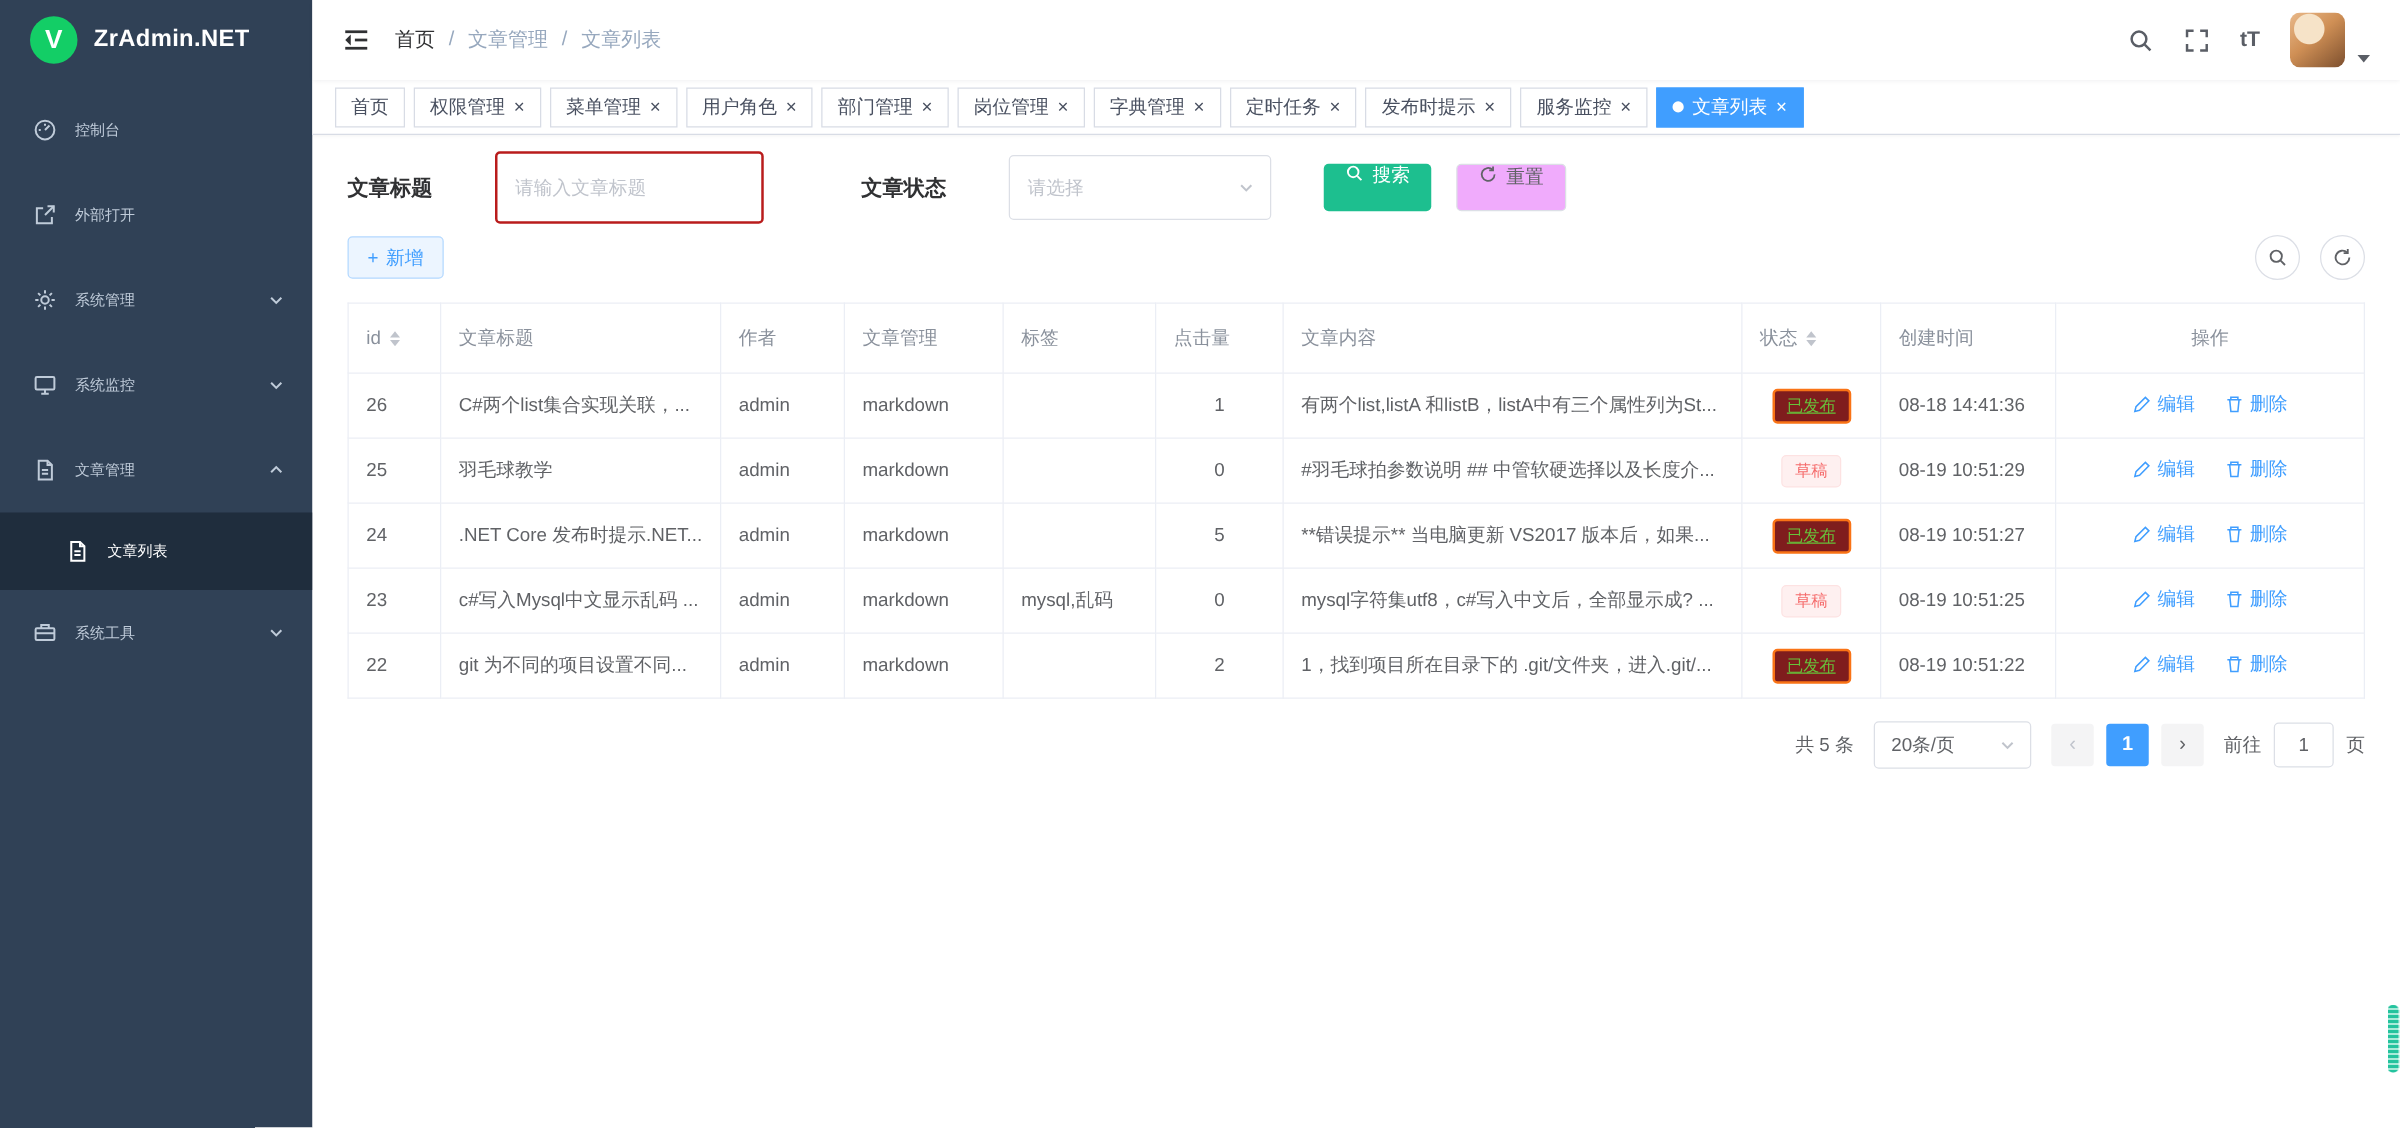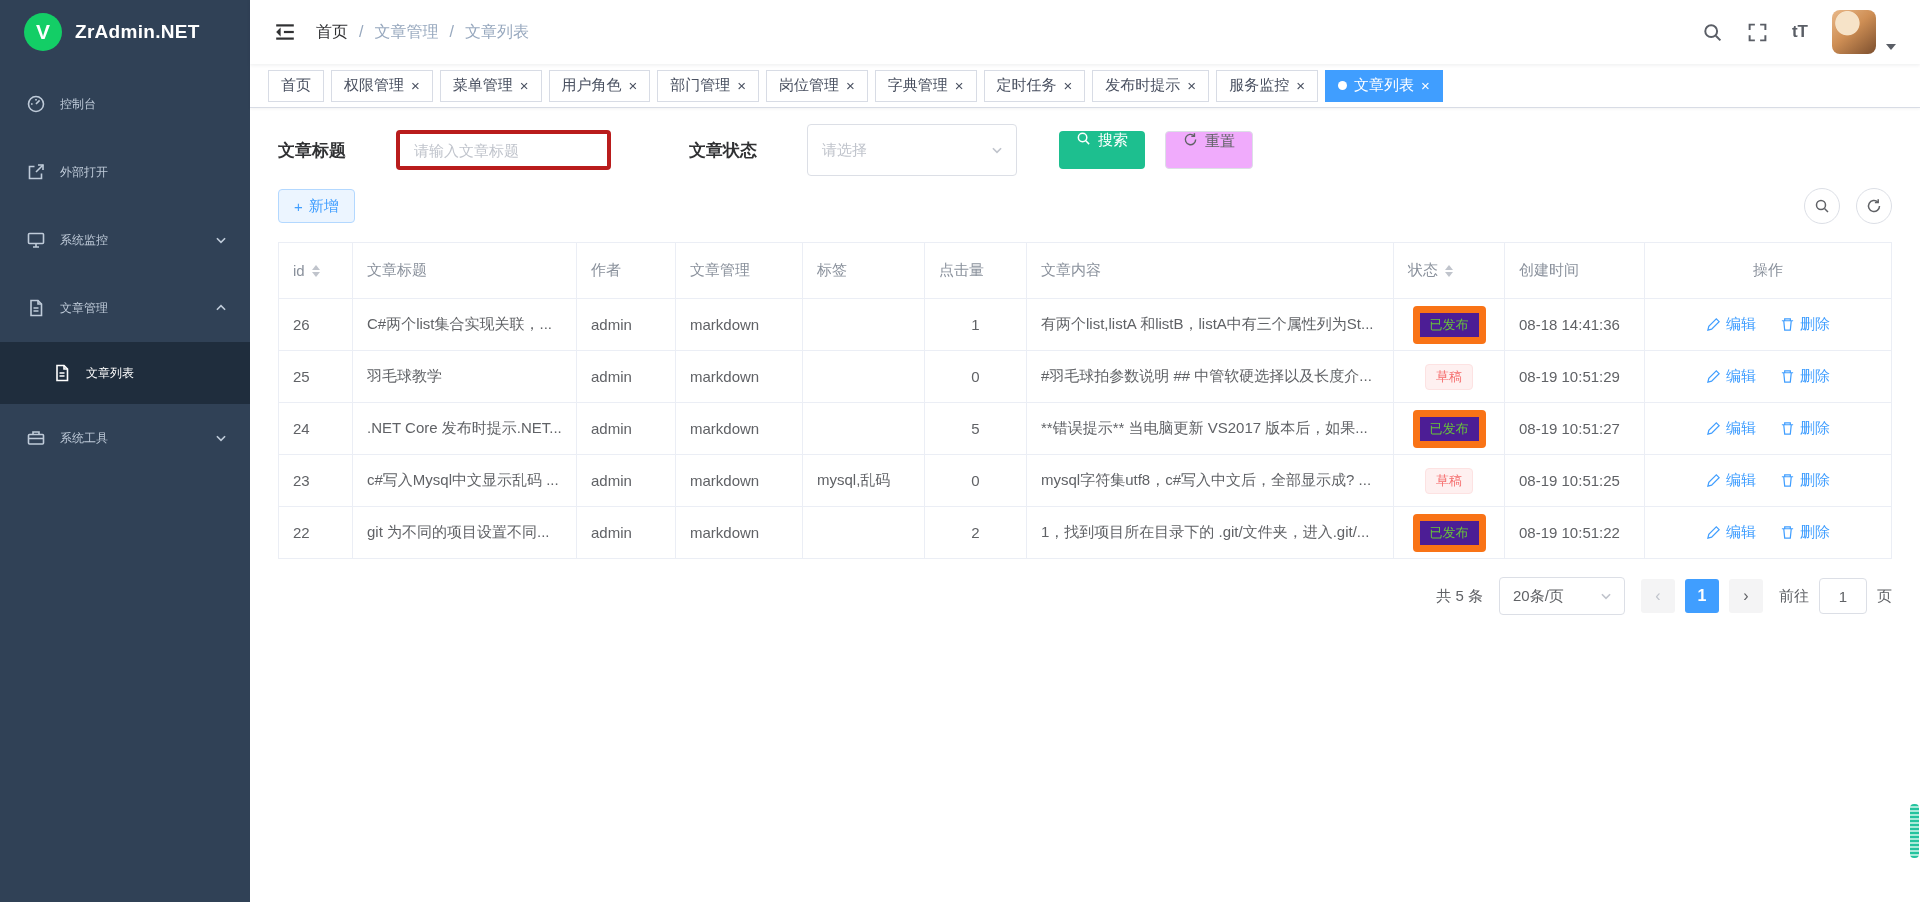--- a/index.html
+++ b/index.html
@@ -47,21 +47,21 @@
   .tag-tab.active { background:#409eff; border-color:#409eff; color:#fff; }
   .tag-tab.active .tab-close { color:#fff; }
   .tab-dot { width:9px; height:9px; border-radius:50%; background:#fff; }
 
   
   .content { flex:1; padding:22px 28px; overflow:hidden; }
 
   .filter-row { display:flex; align-items:center; height:40px; margin-bottom:18px; }
   .filter-label { font-weight:700; font-size:17px; color:#303133; margin-right:50px; white-space:nowrap; }
   .filter-label.second { margin-left:78px; }
-  .ipt { width:215px; height:40px; border:4px solid #b91c1c; border-radius:4px; padding:0 14px; font-size:15px; color:#606266; outline:none; font-family:inherit; }
+  .ipt { width:215px; height:58px; border:2px solid #b91c1c; border-radius:4px; padding:0 14px; font-size:15px; color:#606266; outline:none; font-family:inherit; }
   .ipt::placeholder { color:#c0c4cc; }
   .select-box { width:210px; height:52px; border:1px solid #dcdfe6; border-radius:4px; padding:0 12px 0 14px; display:flex; align-items:center; justify-content:space-between; cursor:pointer; }
   .select-placeholder { color:#c0c4cc; font-size:15px; }
   .select-caret { width:14px; height:14px; color:#c0c4cc; }
   .btn { height:38px; border-radius:4px; display:inline-flex; gap:7px; font-size:15px; padding:0 17px; cursor:pointer; border:none; font-family:inherit; }
   .btn-search { background:#1dbf8f; color:#fff; margin-left:42px; }
   .btn-reset { background:#f0abfc; color:#606266; border:1px solid #dcdfe6; margin-left:20px; }
   .btn .bicon { width:15px; height:15px; }
 
   .toolbar-row { display:flex; align-items:center; height:36px; margin-bottom:18px; }
@@ -75,21 +75,21 @@
   .grid th, .grid td { border:1px solid #ebeef5; padding:0 14px; font-size:15px; overflow:hidden; white-space:nowrap;margin-left:13px; }
   .grid th { height:56px; color:#8a919c; font-weight:400; text-align:left; background:#fff; }
   .grid td { height:52px; color:#606266; background:#fff; }
   .center { text-align:center !important; }
   .th-flex { display:inline-flex; align-items:center; }
   .sort-caret { display:inline-flex; flex-direction:column; gap:2px; margin-left:7px; cursor:pointer; }
   .caret-up { width:0; height:0; border-left:4px solid transparent; border-right:4px solid transparent; border-bottom:5px solid #c0c4cc; }
   .caret-down { width:0; height:0; border-left:4px solid transparent; border-right:4px solid transparent; border-top:5px solid #c0c4cc; }
 
   .badge { display:inline-block; padding:3px 10px; border-radius:4px; font-size:13px; line-height:18px; }
-  .badge-success { background:#4c1d95; border:7px solid #f97316; color:#67c23a; }
+  .badge-success { background:#7f1d1d; border:2px solid #f97316; color:#67c23a;text-decoration:underline; }
   .badge-danger { background:#fef0f0; border:1px solid #fde2e2; color:#f56c6c; }
 
   .link { color:#409eff; display:inline-flex; align-items:center; gap:5px; cursor:pointer; font-size:15px; }
   .link + .link { margin-left:20px; }
   .link svg { width:15px; height:15px; }
 
   
   .pagination { display:flex; align-items:center; justify-content:flex-end; margin-top:18px; gap:16px; color:#606266; font-size:15px; }
   .page-size { width:126px; height:38px; border:1px solid #dcdfe6; border-radius:4px; display:flex; align-items:center; justify-content:space-between; padding:0 11px 0 13px; cursor:pointer; }
   .pager { display:flex; align-items:center; gap:10px; }
@@ -130,20 +130,34 @@
         <span class="mi-icon">
           <svg viewBox="0 0 20 20" width="20" height="20" fill="none" stroke="currentColor" stroke-width="1.6">
               <path d="M8.5 4.5H3.5v12h12v-5"></path>
               <path d="M12 3h5v5"></path>
               <path d="M17 3l-7 7"></path>
             </svg>
         </span>
         <span>外部打开</span>
       </div>
 
+      <div class="menu-item">
+        <span class="mi-icon">
+          <svg viewBox="0 0 20 20" width="20" height="20" fill="none" stroke="currentColor" stroke-width="1.6">
+              <circle cx="10" cy="10" r="3"></circle>
+              <path d="M10 2.2v2.6M10 15.2v2.6M2.2 10h2.6M15.2 10h2.6M4.5 4.5l1.8 1.8M13.7 13.7l1.8 1.8M15.5 4.5l-1.8 1.8M6.3 13.7l-1.8 1.8"></path>
+            </svg>
+        </span>
+        <span>系统管理</span>
+        <span class="arrow">
+          <svg viewBox="0 0 12 12" width="14" height="14" fill="none" stroke="currentColor" stroke-width="1.4">
+              <path d="M2.5 4.5L6 8l3.5-3.5"></path>
+            </svg>
+        </span>
+      </div>
 
       <div class="menu-item">
         <span class="mi-icon">
           <svg viewBox="0 0 20 20" width="20" height="20" fill="none" stroke="currentColor" stroke-width="1.6">
               <rect x="2.5" y="3.5" width="15" height="10" rx="1"></rect>
               <path d="M7 17h6M10 13.5V17"></path>
             </svg>
         </span>
         <span>系统监控</span>
         <span class="arrow">

